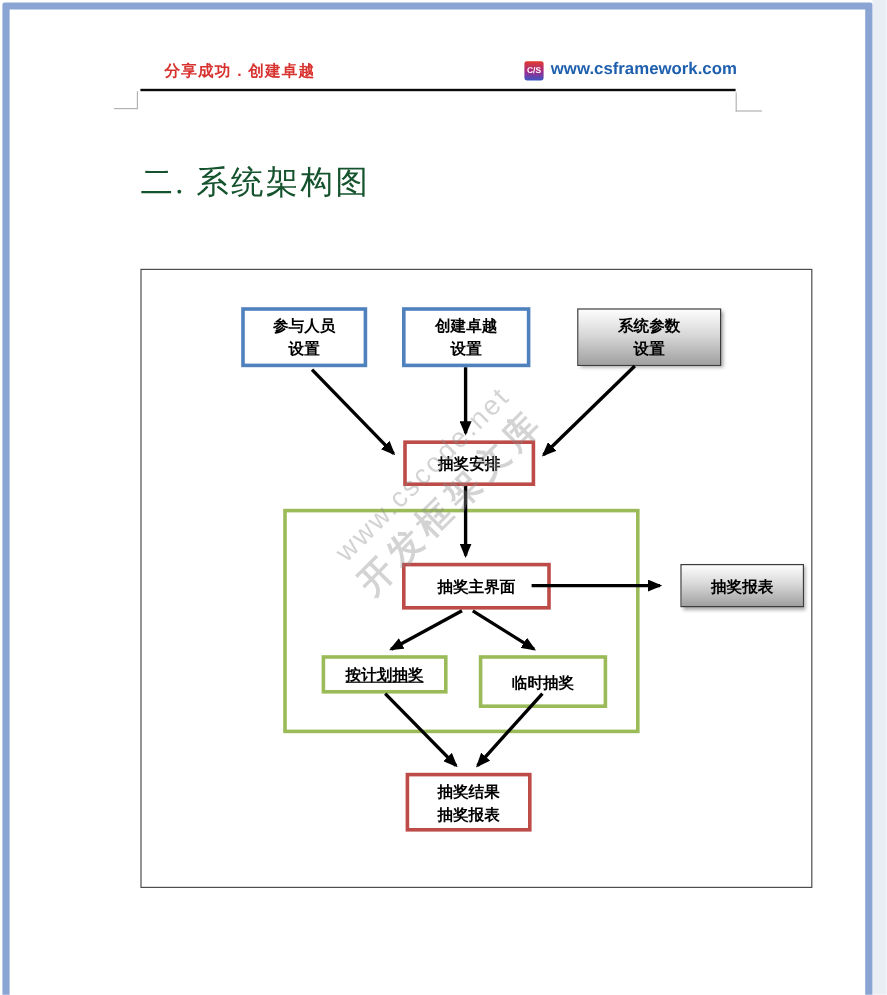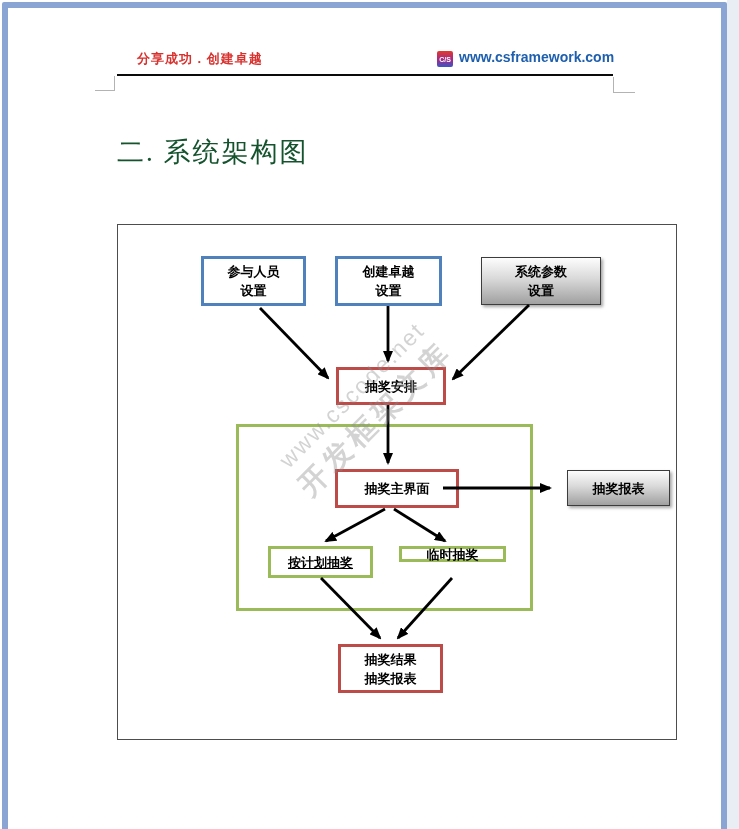--- a/index.html
+++ b/index.html
@@ -49,21 +49,21 @@
 
   .n-participants { left:83px;  top:31px;  width:105px; height:50px; }
   .n-prizes       { left:217px; top:31px;  width:107px; height:50px; }
   .n-sysparams    { left:363px; top:32px;  width:120px; height:48px; }
   .n-arrange      { left:218px; top:142px; width:110px; height:38px; }
   .group-box      { position:absolute; left:118px; top:199px; width:297px; height:187px;
                     border:3px solid #9bbb59; background:transparent; z-index:1; }
   .n-main         { left:217px; top:244px; width:124px; height:39px; }
   .n-report       { left:449px; top:245px; width:103px;  height:36px; }
   .n-planned      { left:150px; top:321px; width:105px; height:32px;text-decoration:underline; }
-  .n-temp         { left:281px; top:321px; width:107px; height:16px;text-align:right; }
+  .n-temp         { left:281px; top:321px; width:107px; height:44px;text-align:right; }
   .n-result       { left:220px; top:419px; width:105px; height:49px; }
 
   .arrows { position:absolute; left:0; top:0; width:560px; height:516px; z-index:4; }
 
   .watermark { position:absolute; left:98px; top:124px; width:300px; height:120px;
                transform:rotate(-45deg); z-index:6; pointer-events:none;
                display:flex; flex-direction:column; align-items:center; justify-content:center;
                color:rgba(140,140,140,0.38); white-space:nowrap; }
   .wm1 { font-size:23px; letter-spacing:2px; }
   .wm2 { font-size:29px; letter-spacing:5px; font-weight:bold; }

